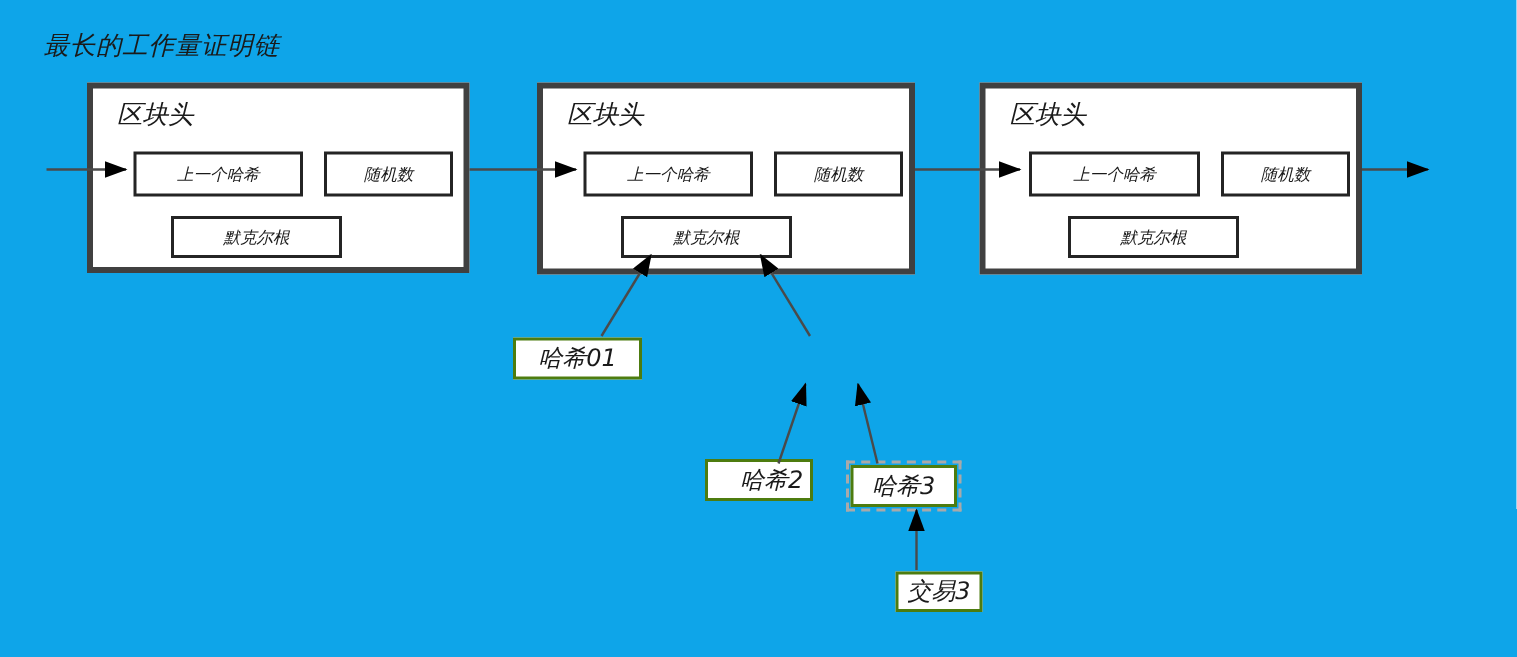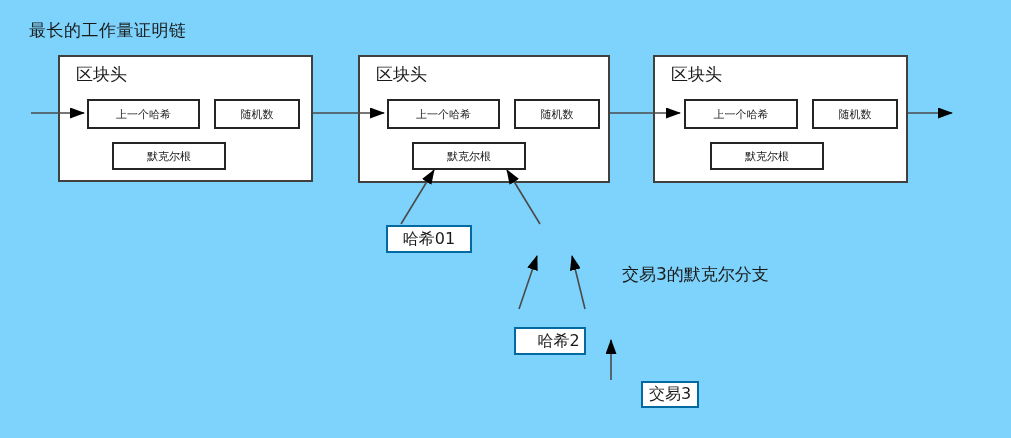--- a/index.html
+++ b/index.html
@@ -1,39 +1,40 @@
 <!DOCTYPE html>
 <html><head>
 <meta charset="utf-8">
 <style>
   html,body { margin:0; padding:0; background:#ffffff; }
   .canvas {
-    position:relative; width:1011px; height:438px; background:#7dd3fc;
+    position:relative; width:1011px; height:438px; background:#0ea5e9;
     font-family:"DejaVu Sans","Liberation Sans",sans-serif; color:#1a1a1a;
     overflow:hidden;
+    font-style:italic;
   }
   .title {
     position:absolute; left:29px; top:19px;
     font-size:17px; letter-spacing:0.5px; white-space:nowrap;
   }
   .block {
-    position:absolute; border:2px solid #404040; background:#ffffff; box-sizing:border-box;
+    position:absolute; border:4px solid #404040; background:#ffffff; box-sizing:border-box;
   }
   .block-label {
     position:absolute; left:16px; top:6px; font-size:17px; white-space:nowrap;
   }
   .field {
     position:absolute; border:2px solid #242424; background:#ffffff; box-sizing:border-box;
     display:flex; align-items:center; justify-content:center;
     font-size:11px; white-space:nowrap;
   }
   .node {
-    position:absolute; border:2px solid #0369a1; background:#ffffff; box-sizing:border-box;
+    position:absolute; border:2px solid #4d7c0f; background:#ffffff; box-sizing:border-box;
     display:flex; align-items:center; justify-content:center;
-    font-size:16px; white-space:nowrap; z-index:2;margin-left:44px;
+    font-size:16px; white-space:nowrap; z-index:2;
   }
   .node.dashed { outline:2px dashed #a9a9a9; outline-offset:1px; }
   .branch-label {
     position:absolute; left:622px; top:263px; font-size:17px; white-space:nowrap;
   }
   svg.arrow-layer {
     position:absolute; left:0; top:0; width:1011px; height:438px;
     pointer-events:none; z-index:3;
   }
   svg.arrow-layer line { stroke:#4a4a4a; stroke-width:1.6; }
@@ -60,24 +61,24 @@
   </div>
 
   <div class="block" style="left:653px; top:55px; width:255px; height:128px;">
     <div class="block-label">区块头</div>
     <div class="field" style="left:29px; top:42px; width:114px; height:30px;">上一个哈希</div>
     <div class="field" style="left:157px; top:42px; width:86px; height:30px;">随机数</div>
     <div class="field" style="left:55px; top:85px; width:114px; height:28px;">默克尔根</div>
   </div>
 
   <div class="node" style="left:342px; top:225px; width:86px; height:28px;">哈希01</div>
-  <div class="node" style="left:470px; top:327px; width:72px; height:28px;padding-left:17px;">哈希2</div>
+  <div class="node" style="left:470px; top:306px; width:72px; height:28px;padding-left:17px;">哈希2</div>
+  <div class="node dashed" style="left:567px; top:310px; width:71px; height:28px;">哈希3</div>
   <div class="node" style="left:597px; top:381px; width:58px; height:27px;">交易3</div>
 
-  <div class="branch-label">交易3的默克尔分支</div>
 
   <svg class="arrow-layer" viewBox="0 0 1011 438" xmlns="http://www.w3.org/2000/svg">
     <defs>
       <marker id="ah" markerUnits="userSpaceOnUse" markerWidth="15" markerHeight="11" refX="14" refY="5.5" orient="auto">
         <path d="M0,0 L15,5.5 L0,11 Z" fill="#000000"></path>
       </marker>
     </defs>
 
     <line x1="31" y1="113" x2="84" y2="113" marker-end="url(#ah)"></line>
     <line x1="313" y1="113" x2="384" y2="113" marker-end="url(#ah)"></line>

